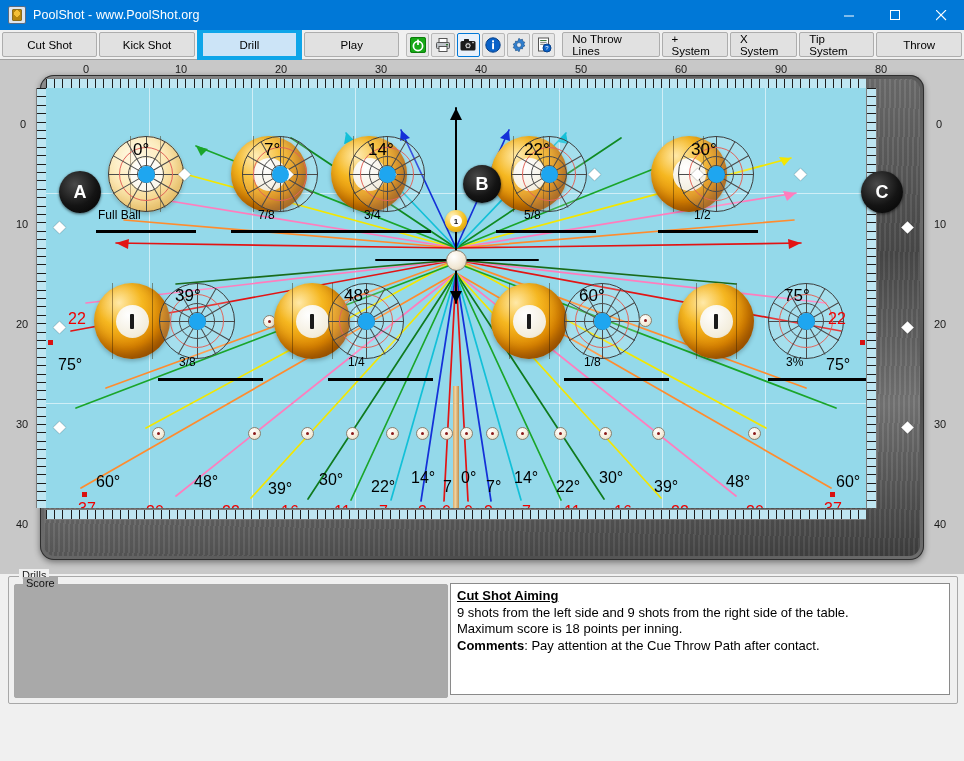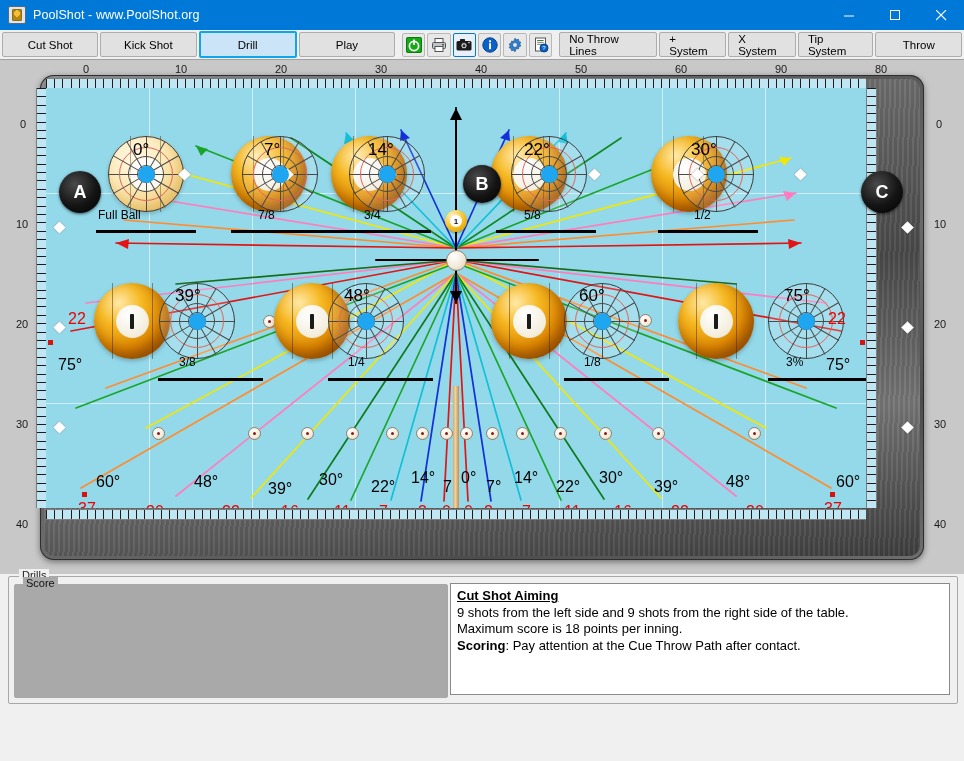--- a/index.html
+++ b/index.html
@@ -30,21 +30,21 @@
   #toolbar{
     height:29px;background:#f0f0f0;display:flex;align-items:center;
     padding:0 2px;gap:2px;border-bottom:1px solid #a0a0a0;
   }
   .tbtn{
     height:23px;background:#e1e1e1;border:1px solid #adadad;border-radius:2px;
     font-size:11.5px;color:#000;display:flex;align-items:center;justify-content:center;
     cursor:default;user-select:none;
   }
   .tbtn.tab{width:97px;}
-  .tbtn.active{background:#cce4f7;border:2px solid #0ea5e9;}
+  .tbtn.active{background:#cce4f7;border:6px solid #0ea5e9;}
   .tbtn.sys{padding:0 9px;}
   .tbtn.help{width:87px;}
   .icbtn{
     width:22px;height:22px;background:#e8e8e8;border:1px solid #b8b8b8;border-radius:2px;
     display:flex;align-items:center;justify-content:center;
   }
   .icbtn.sel{border:1px solid #0078d7;background:#e8f1fb;}
   .icsep{width:3px;}
   
   #tablewrap{position:relative;height:514px;background:#c8c8c8;}
@@ -699,17 +699,17 @@
 
   <div id="grp-score">
     <div class="grp-cap2">Score</div>
   </div>
 
   <div id="infopanel">
     <div style="font-weight:bold;text-decoration:underline;">Cut Shot Aiming</div>
     <div>9 shots from the left side and 9 shots from the right side of the table.</div>
     <div>Maximum score is 18 points per inning.</div>
     <div>
-      <b>Scoring</b><span>: Pay attention at the Cue Throw Path after contact.</span>
+      <b>Comments</b><span>: Pay attention at the Cue Throw Path after contact.</span>
     </div>
   </div>
 
 </div>
 
 </body></html>

